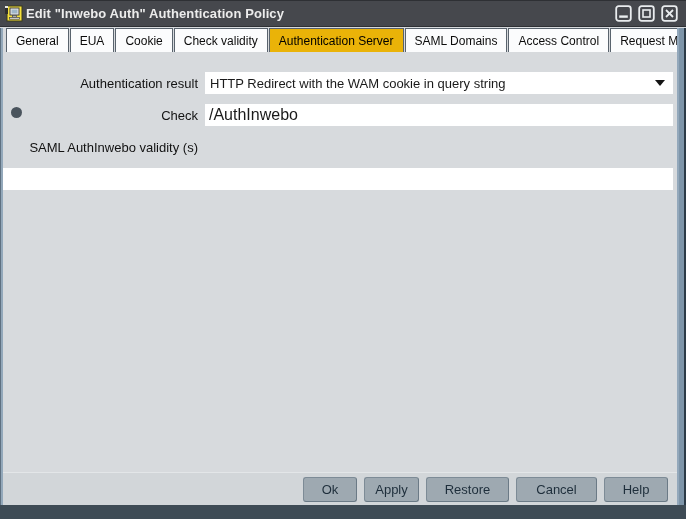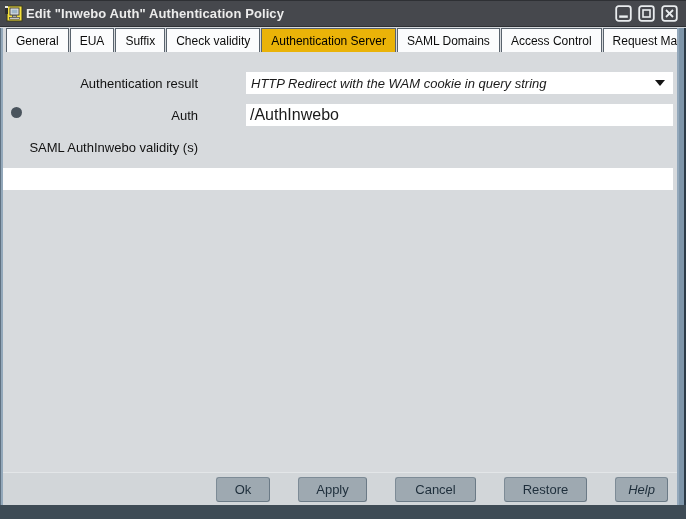--- a/index.html
+++ b/index.html
@@ -79,21 +79,20 @@
     position: absolute;
     top: 52px; left: 3px; right: 9px; bottom: 47px;
     background: #d7dadd;
     padding-top: 20px;
   }
   .row {
     display: flex;
     align-items: center;
     margin-bottom: 10px;
     height: 22px;
-    gap: 41px;
   }
   .row-label {
     width: 202px;
     text-align: right;
     padding-right: 7px;
     font-size: 13px;
     color: #121212;
     white-space: nowrap;
     flex: 0 0 auto;
   }
@@ -109,21 +108,20 @@
     align-items: center;
     padding: 0 8px 0 5px;
     cursor: default;
   }
   .combobox-value {
     flex: 1;
     font-size: 13px;
     color: #1a1a1a;
     white-space: nowrap;
     overflow: hidden;
-    font-style: italic;
   }
   .combo-arrow {
     width: 0; height: 0;
     border-left: 5px solid transparent;
     border-right: 5px solid transparent;
     border-top: 6px solid #141414;
     flex: 0 0 auto;
   }
   .text-input {
     width: 100%;
@@ -147,41 +145,41 @@
   
   .button-bar {
     position: absolute;
     left: 3px; right: 9px; bottom: 14px;
     height: 33px;
     background: #d2d6d9;
     border-top: 1px solid #e3e6e8;
     display: flex;
     align-items: center;
     justify-content: flex-end;
-    gap: 28px;
+    gap: 7px;
     padding-right: 9px;
     padding-left: 36px;
   }
   .btn {
     height: 25px;
     background: #9ea9b1;
     border: 1px solid #7d8b96;
     border-bottom-color: #6b7a86;
     border-right-color: #6b7a86;
     border-radius: 3px;
     font-family: "Liberation Sans", sans-serif;
     font-size: 13px;
     color: #1e2e3b;
     cursor: default;
   }
   .btn-ok { width: 54px; }
-  .btn-apply { width: 69px; text-align: center; }
+  .btn-apply { width: 55px; text-align: center; }
   .btn-restore { width: 83px; }
   .btn-cancel { width: 81px; }
-  .btn-help { width: 53px; font-style: italic; }
+  .btn-help { width: 64px; }
 
   
   .frame-left {
     position: absolute;
     left: 0; top: 28px; bottom: 14px; width: 3px;
     background: linear-gradient(to right, #5f7181 0 1px, #93a8ba 1px 3px);
   }
   .frame-right {
     position: absolute;
     right: 0; top: 28px; bottom: 14px; width: 9px;
@@ -229,62 +227,62 @@
           <line x1="5" y1="5" x2="12" y2="12" stroke="#e9ecee" stroke-width="1.8"></line>
           <line x1="12" y1="5" x2="5" y2="12" stroke="#e9ecee" stroke-width="1.8"></line>
         </svg>
       </span>
     </span>
   </div>
 
   <div class="tabstrip">
     <span class="tab">General</span>
     <span class="tab">EUA</span>
-    <span class="tab">Suffix</span>
+    <span class="tab">Cookie</span>
     <span class="tab">Check validity</span>
     <span class="tab selected">Authentication Server</span>
     <span class="tab">SAML Domains</span>
     <span class="tab">Access Control</span>
     <span class="tab">Request Manager</span>
   </div>
 
   <div class="panel">
     <span class="dot-indicator"></span>
 
     <div class="row">
       <span class="row-label">Authentication result</span>
       <div class="row-field combobox">
         <span class="combobox-value">HTTP Redirect with the WAM cookie in query string</span>
         <span class="combo-arrow"></span>
       </div>
     </div>
 
     <div class="row">
-      <span class="row-label">Auth</span>
+      <span class="row-label">Check</span>
       <div class="row-field">
         <input class="text-input" type="text" value="/AuthInwebo" style="">
       </div>
     </div>
 
     <div class="row">
       <span class="row-label">SAML AuthInwebo validity (s)</span>
     </div>
 
     <div class="row">
       <div class="row-field">
         <input class="text-input" type="text" value="" style="">
       </div>
     </div>
   </div>
 
   <div class="button-bar">
     <button class="btn btn-ok">Ok</button>
     <button class="btn btn-apply">Apply</button>
+    <button class="btn btn-restore">Restore</button>
     <button class="btn btn-cancel">Cancel</button>
-    <button class="btn btn-restore">Restore</button>
     <button class="btn btn-help">Help</button>
   </div>
 
   <div class="frame-left"></div>
   <div class="frame-right"></div>
   <div class="frame-bottom"></div>
 
 </div>
 
 </body></html>

